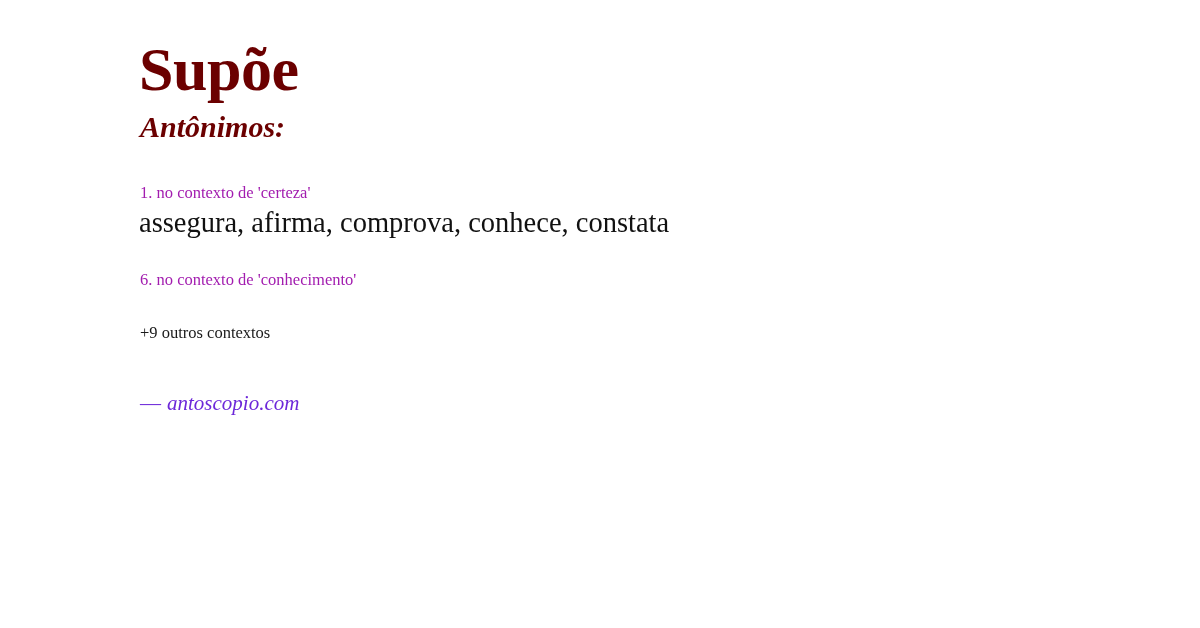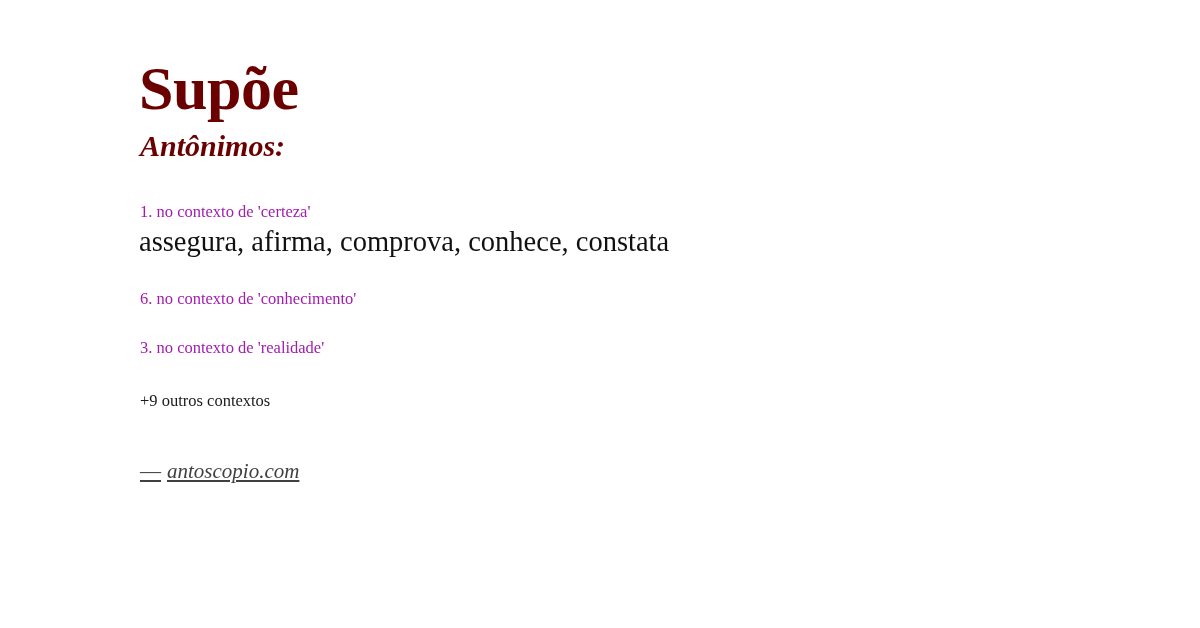--- a/index.html
+++ b/index.html
@@ -13,21 +13,21 @@
     background: #ffffff;
     font-family: "Liberation Serif", serif;
     color: #111111;
     overflow: hidden;
   }
   .page {
     position: relative;
     width: 1073px;
     height: 628px;
     box-sizing: border-box;
-    padding: 56px 90px 40px 139px;
+    padding: 37px 90px 40px 139px;
   }
   .headword {
     font-family: "Liberation Serif", serif;
     font-weight: bold;
     font-size: 62px;
     line-height: 1.05;
     color: #6b0000;
     letter-spacing: -0.5px;
     margin: 0;
   }
@@ -61,23 +61,22 @@
   .more {
     font-family: "Liberation Serif", serif;
     font-size: 16.5px;
     color: #1a1a1a;
     margin: 33px 0 0 1px;
   }
   .source {
     font-family: "Liberation Serif", serif;
     font-style: italic;
     font-size: 21px;
-    color: #404040;
+    color: #6d28d9;
     margin: 48px 0 0 1px;
-    text-decoration: underline;
   }
   .source .dash {
     font-style: normal;
     padding-right: 6px;
   }
 </style>
 </head>
 <body>
 
 <div class="page">
@@ -90,21 +89,20 @@
     <div class="sense">
       <div class="sense-label">1. no contexto de 'certeza'</div>
       <div class="sense-words">assegura, afirma, comprova, conhece, constata</div>
     </div>
 
     <div class="sense">
       <div class="sense-label">6. no contexto de 'conhecimento'</div>
     </div>
 
     <div class="sense">
-      <div class="sense-label">3. no contexto de 'realidade'</div>
     </div>
 
   </div>
 
   <div class="more">+9 outros contextos</div>
 
   <div class="source">
     <span class="dash">—</span><span>antoscopio.com</span>
   </div>
 

